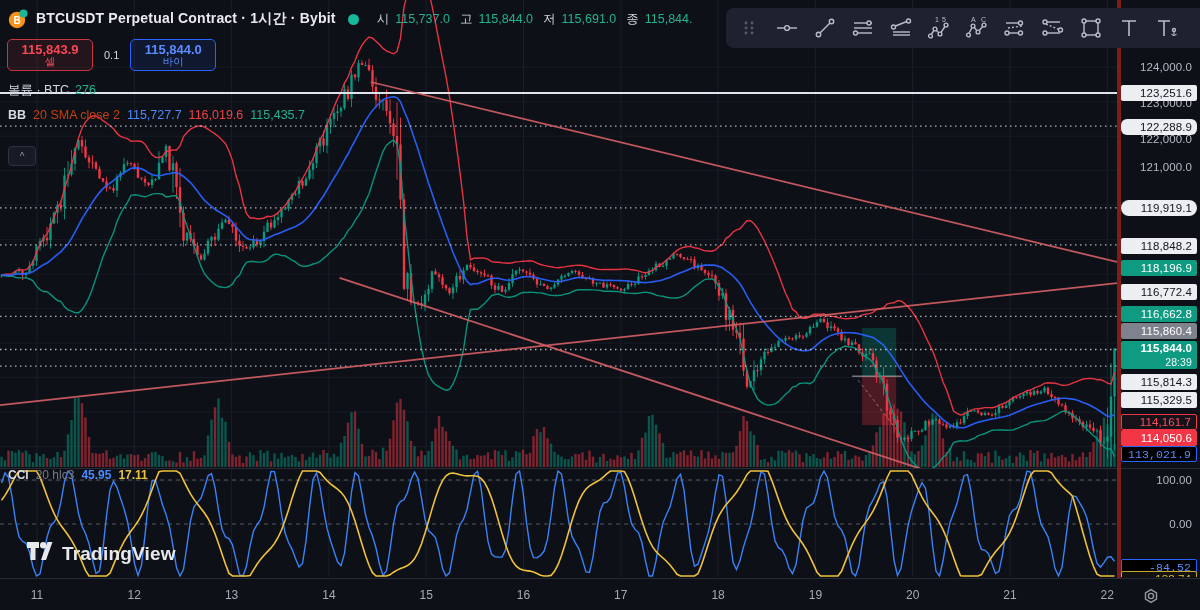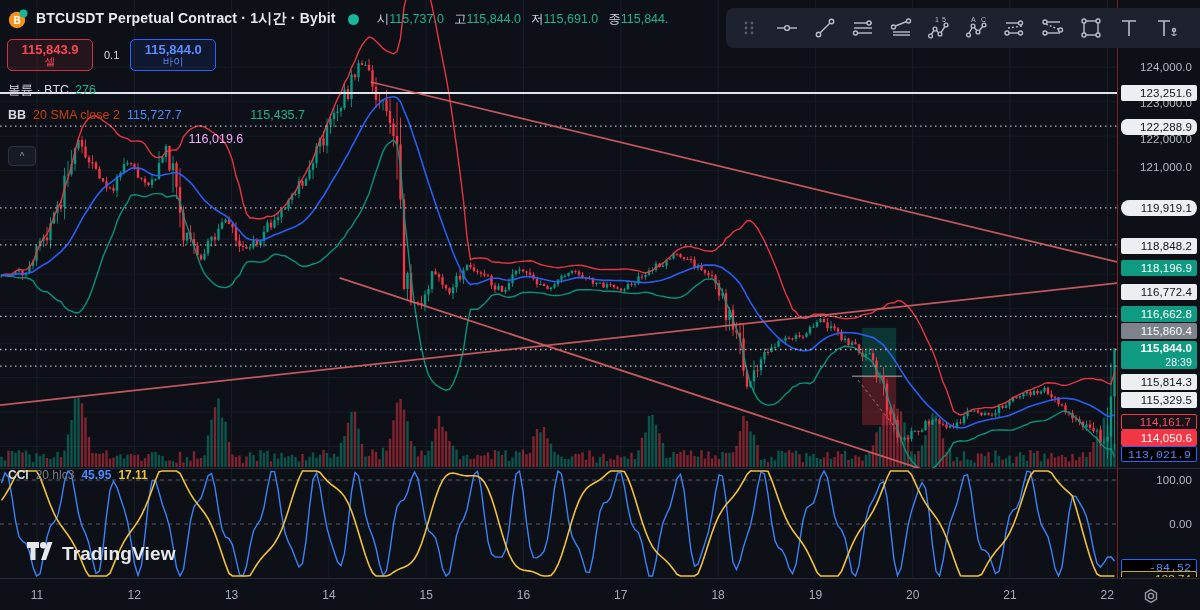--- a/index.html
+++ b/index.html
@@ -7,62 +7,62 @@
               font-family:"Liberation Sans", sans-serif; }
   #stage { position:relative; width:1200px; height:610px; background:#0d1017; }
   #chart-holder { position:absolute; left:0; top:0; width:1200px; height:610px; }
   .overlay { position:absolute; z-index:5; }
 
   
   #title-row { left:8px; top:9px; display:flex; align-items:center; gap:8px; }
   #symbol-title { color:#e8eaef; font-size:14px; font-weight:700; letter-spacing:.2px; }
   #ohlc-row { display:flex; gap:10px; margin-left:10px; font-size:12.5px; }
   .ohlc-pair { color:#cfd3dc; }
-  .ohlc-val { color:#21b390; }
+  .ohlc-val { color:#21b390;margin-left:6px; }
   #market-dot { width:11px; height:11px; border-radius:50%; background:#17b79a; margin-left:4px; }
 
   
   #trade-row { left:7px; top:39px; display:flex; align-items:center; gap:6px; }
   .trade-btn { width:86px; height:32px; border-radius:5px; display:flex; flex-direction:column;
                align-items:center; justify-content:center; line-height:1.05; cursor:pointer; }
   #sell-btn { border:1px solid #c93642; background:rgba(242,54,69,.10); }
   #sell-btn .p { color:#f74854; font-size:13px; font-weight:700; }
   #sell-btn .l { color:#f74854; font-size:10.5px; }
   #buy-btn  { border:1px solid #2962ff; background:rgba(41,98,255,.10); }
   #buy-btn .p { color:#5b8cff; font-size:13px; font-weight:700; }
   #buy-btn .l { color:#5b8cff; font-size:10.5px; }
   #spread { color:#d6d9e0; font-size:11px; padding:2px 5px; }
 
   
   #vol-legend { left:8px; top:82px; font-size:12.5px; color:#d6d9e0; }
   #vol-legend .v { color:#21b390; margin-left:6px; }
   #bb-legend { left:8px; top:108px; font-size:12.5px; color:#d6d9e0; display:flex; gap:7px; }
   #bb-legend .prm { color:#c2410c; }
-  .bb-basis { color:#4c8bff; } .bb-upper { color:#f0abfc;margin-top:24px; } .bb-lower { color:#21b390; }
+  .bb-basis { color:#4c8bff; } .bb-upper { color:#ef4444; } .bb-lower { color:#21b390; }
   #cci-legend { left:8px; top:468px; font-size:12px; color:#d6d9e0; display:flex; gap:7px; z-index:6; }
   #cci-legend .prm { color:#787b86; }
   .cci-v1 { color:#4c8bff; font-weight:700; } .cci-v2 { color:#e8c33b; font-weight:700; }
 
   #collapse-btn { left:8px; top:146px; width:28px; height:20px; background:#171b26;
                   border:1px solid #2f3341; border-radius:4px; color:#9598a1; font-size:10px;
                   display:flex; align-items:center; justify-content:center; cursor:pointer; }
 
   
   #toolbar { left:726px; top:8px; width:474px; height:40px; background:#1e2230;
              border-radius:8px 0 0 8px; display:flex; align-items:center; z-index:8;
              padding-left:4px; }
   .tool { width:38px; height:34px; display:flex; align-items:center; justify-content:center;
           border-radius:4px; cursor:pointer; }
   .tool svg { stroke:#b9bdc9; fill:none; stroke-width:1.4; }
   .tool svg .dot { fill:#1e2230; stroke:#b9bdc9; }
   .tool svg text { fill:#b9bdc9; stroke:none; font-size:7px; font-family:"Liberation Sans",sans-serif; }
   #tool-drag svg circle { fill:#565b68; stroke:none; }
 
   
-  #price-axis { left:1117px; top:0; width:83px; height:578px; border-left:1px solid #7f1d1d;
+  #price-axis { left:1117px; top:0; width:83px; height:578px; border-left:4px solid #7f1d1d;
                 z-index:4; cursor:ns-resize; }
   .axlabel { position:absolute; right:3px; width:76px; height:16px; font-size:11.5px;
              display:flex; align-items:center; justify-content:flex-end; padding-right:5px;
              border-radius:2px; letter-spacing:.1px; }
   .ax-tick { color:#b5b9c3; background:transparent; z-index:1; }
   .ax-white { color:#10141d; background:#eceef2; z-index:3; }
   .ax-green { color:#fff; background:#0e9b82; z-index:3; }
   .ax-gray  { color:#fff; background:#7e828c; z-index:3; }
   .ax-red   { color:#fff; background:#f23645; z-index:3; }
   .ax-redline  { color:#ff4d5e; background:#16121a; border:1px solid #f23645; z-index:2; }

